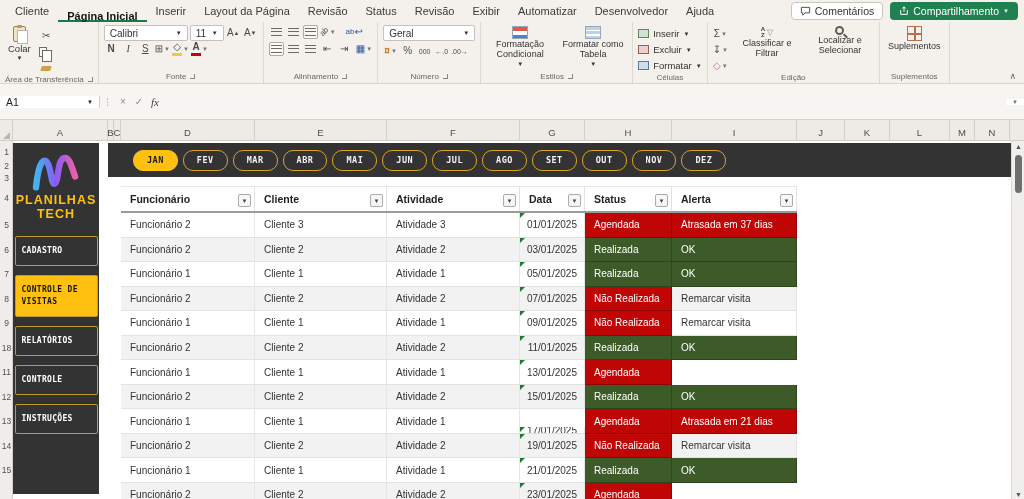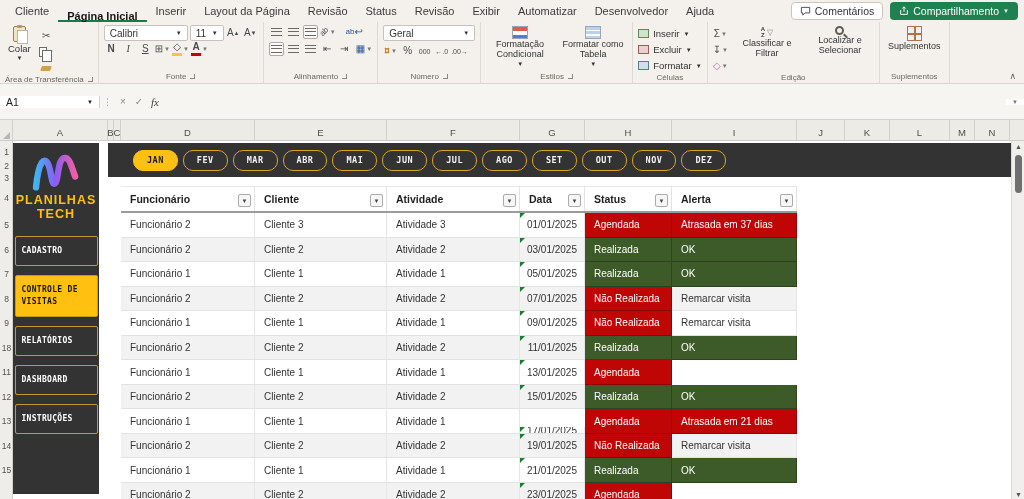--- a/index.html
+++ b/index.html
@@ -457,21 +457,21 @@
         </defs>
         <path d="M7 40 C 10 10, 17 5, 21 16 C 24 24, 24 36, 27 36 C 32 36, 30 12, 37 8 C 44 5, 46 18, 50 28" fill="none" stroke="url(#lg)" stroke-width="7" stroke-linecap="round"></path>
       </svg>
       <div class="brand">
         <span>PLANILHAS</span><br><span>TECH</span>
       </div>
       <div id="side-items" style="display:flex;flex-direction:column;align-items:center;">
           <button class="sideitem">CADASTRO</button>
           <button class="sideitem active">CONTROLE DE VISITAS</button>
           <button class="sideitem">RELATÓRIOS</button>
-          <button class="sideitem">DASHBOARD</button>
+          <button class="sideitem">CONTROLE</button>
           <button class="sideitem">INSTRUÇÕES</button>
         </div>
     </div>
 
     <div class="dtable" id="dtable">
         <div class="thead">
           <div class="th" style="width: 134px;">
             <span>Funcionário</span>
             <span class="filter">▼</span>
           </div>

